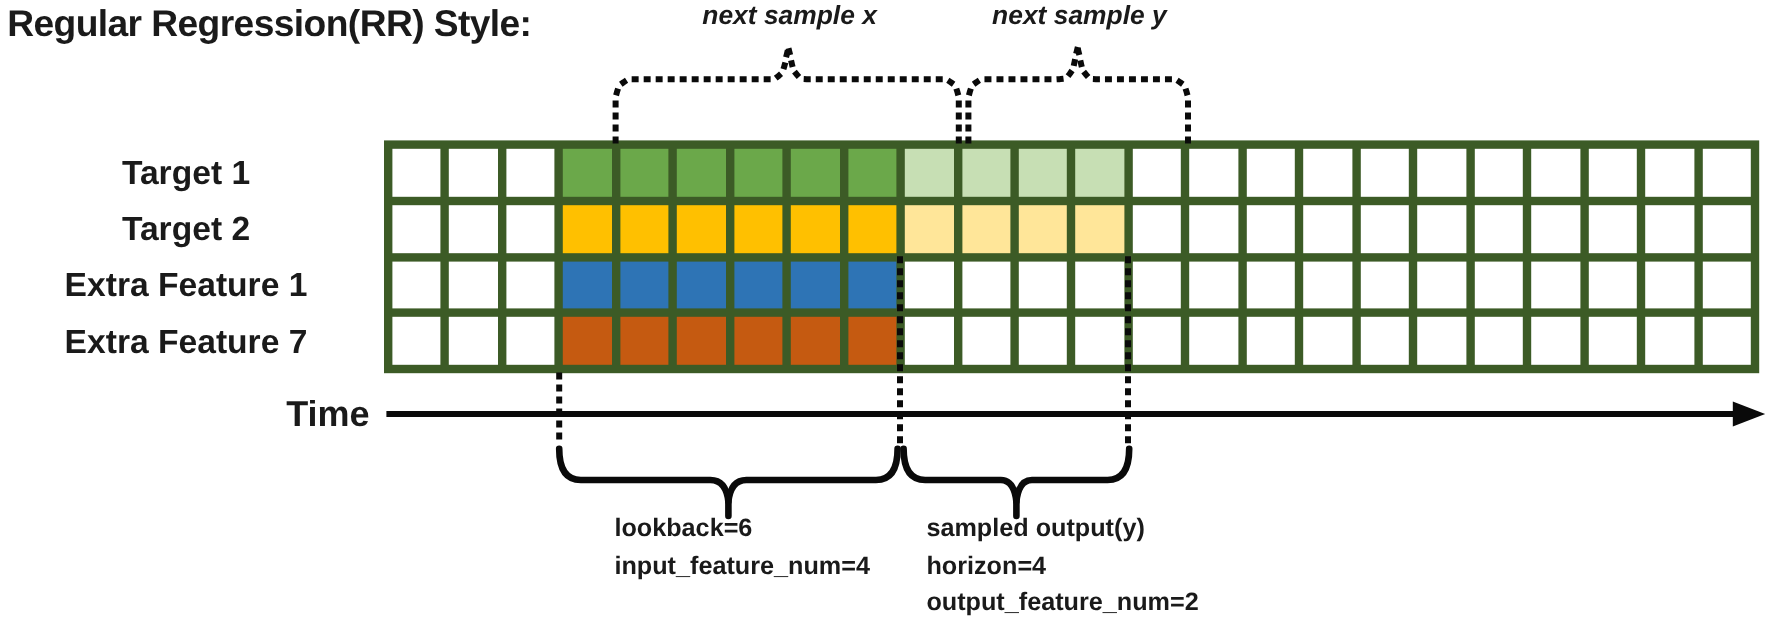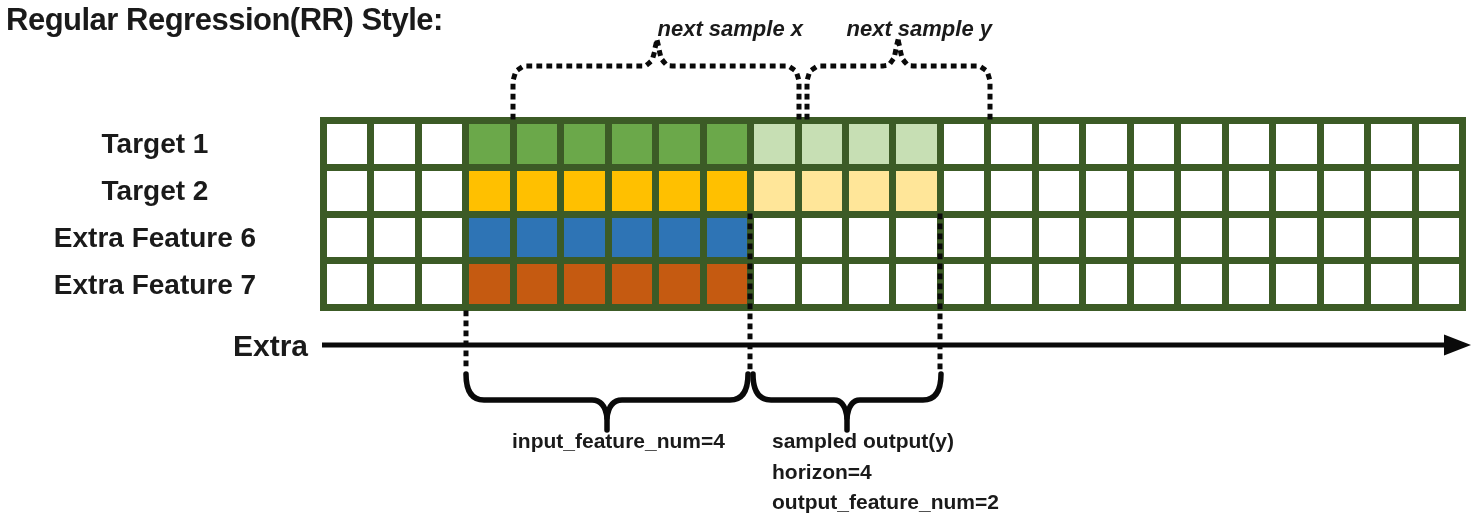--- a/index.html
+++ b/index.html
@@ -10,23 +10,23 @@
     font-family:"Liberation Sans", sans-serif;
     color:#1a1a1a;
     overflow:hidden;
   }
   .title{
     position:absolute;left:6px;top:2px;
     font-size:31px;font-weight:700;letter-spacing:-0.5px;
     white-space:nowrap;
   }
   .next-label{
-    position:absolute;top:16px;
+    position:absolute;top:0px;
     font-size:22px;font-weight:700;font-style:italic;
-    text-align:right;white-space:nowrap;
+    text-align:center;white-space:nowrap;
   }
   .next-x{left:513px;width:290px;}
   .next-y{left:807px;width:185px;}
   .grid{
     position:absolute;left:320px;top:117px;
     width:1146px;height:194px;
     box-sizing:border-box;
     display:grid;
     grid-template-columns:repeat(24,1fr);
     grid-template-rows:repeat(4,1fr);
@@ -58,21 +58,21 @@
 
 <div class="stage">
 
   <div class="title">Regular Regression(RR) Style:</div>
 
   <div class="next-label next-x">next sample x</div>
   <div class="next-label next-y">next sample y</div>
 
   <div class="row-label" style="top:124px">Target 1</div>
   <div class="row-label" style="top:171px">Target 2</div>
-  <div class="row-label" style="top:218px">Extra Feature 6</div>
+  <div class="row-label" style="top:218px">Extra Feature 1</div>
   <div class="row-label" style="top:265px">Extra Feature 7</div>
 
   <div class="grid" id="grid" style="background: rgb(60, 91, 38);">
       <div class="cell" style="background: rgb(255, 255, 255);"></div>
       <div class="cell" style="background: rgb(255, 255, 255);"></div>
       <div class="cell" style="background: rgb(255, 255, 255);"></div>
       <div class="cell" style="background: rgb(107, 168, 74);"></div>
       <div class="cell" style="background: rgb(107, 168, 74);"></div>
       <div class="cell" style="background: rgb(107, 168, 74);"></div>
       <div class="cell" style="background: rgb(107, 168, 74);"></div>
@@ -160,21 +160,21 @@
       <div class="cell" style="background: rgb(255, 255, 255);"></div>
       <div class="cell" style="background: rgb(255, 255, 255);"></div>
       <div class="cell" style="background: rgb(255, 255, 255);"></div>
       <div class="cell" style="background: rgb(255, 255, 255);"></div>
       <div class="cell" style="background: rgb(255, 255, 255);"></div>
       <div class="cell" style="background: rgb(255, 255, 255);"></div>
       <div class="cell" style="background: rgb(255, 255, 255);"></div>
       <div class="cell" style="background: rgb(255, 255, 255);"></div>
     </div>
 
-  <div class="time-label">Extra</div>
+  <div class="time-label">Time</div>
 
   <svg class="overlay" width="1476" height="516" viewBox="0 0 1476 516">
 
     <g fill="none" stroke="#0a0a0a" stroke-width="5" stroke-dasharray="0.8 9.2" stroke-linecap="square">
       <path d="M513,117 L513,86 Q513,66 529,66 L641,66 Q653,66 655,48 L657,40"></path>
       <path d="M799,117 L799,86 Q799,66 783,66 L673,66 Q661,66 659,48 L657,40"></path>
     </g>
 
     <g fill="none" stroke="#0a0a0a" stroke-width="5" stroke-dasharray="0.8 9.2" stroke-linecap="square">
       <path d="M807,117 L807,86 Q807,66 823,66 L882,66 Q894,66 896,48 L898,40"></path>
@@ -197,20 +197,21 @@
       <path d="M748,374 Q748,400 730,400 L622,400 Q609,400 607,418"></path>
     </g>
 
     <g fill="none" stroke="#0a0a0a" stroke-width="5.5" stroke-linecap="round">
       <path d="M753,374 Q753,400 771,400 L834,400 Q845,400 847,418 L847,430"></path>
       <path d="M941,374 Q941,400 923,400 L860,400 Q849,400 847,418"></path>
     </g>
   </svg>
 
   <div class="anno anno-input">
+    <div>lookback=6</div>
     <div>input_feature_num=4</div>
   </div>
   <div class="anno anno-output">
     <div>sampled output(y)</div>
     <div>horizon=4</div>
     <div>output_feature_num=2</div>
   </div>
 
 </div>
 

